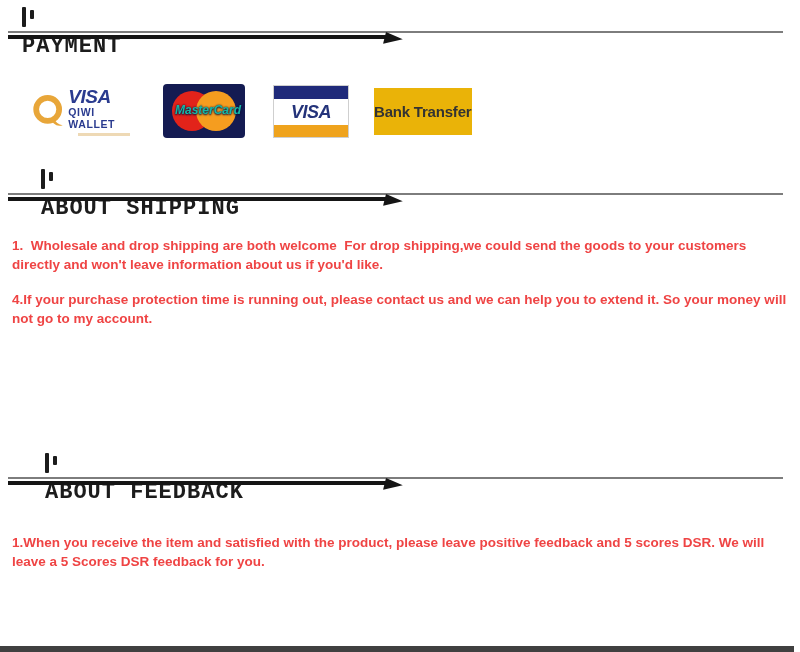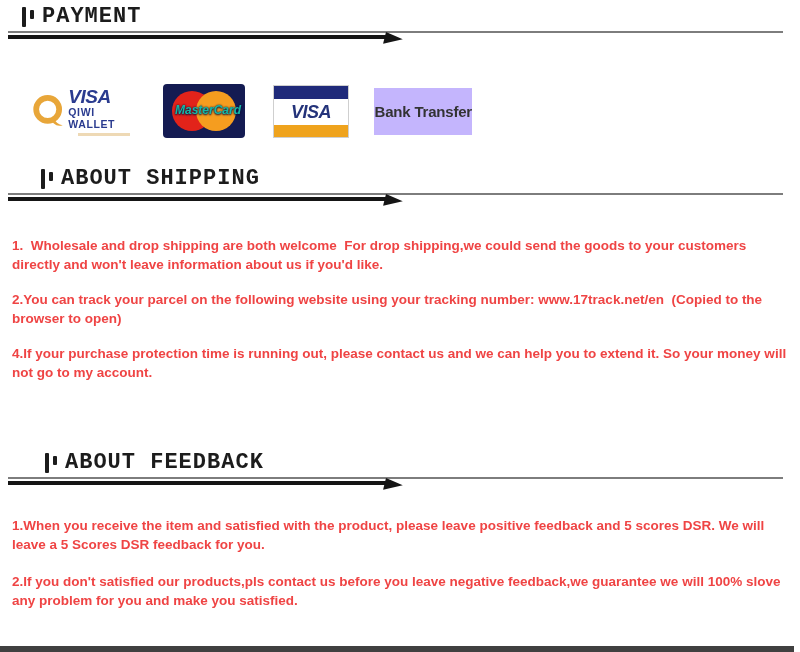--- a/index.html
+++ b/index.html
@@ -2,21 +2,21 @@
 <html><head>
 <meta charset="utf-8">
 <style>
   html,body { margin:0; padding:0; }
   body {
     width:800px; height:652px; background:#ffffff; position:relative;
     font-family:"Liberation Sans", sans-serif; overflow:hidden;
   }
 
   
-  .sec-header { position:absolute; display:flex; align-items:flex-start; gap:8px; }
+  .sec-header { position:absolute; display:flex; align-items:flex-start; gap:8px;flex-direction:column; }
   .hdr-icon { display:flex; gap:4px; padding-top:2px; }
   .hdr-icon .bar { display:block; background:#1c1c1c; width:4px; border-radius:1px; }
   .hdr-icon .bar.tall { height:20px; }
   .hdr-icon .bar.short { height:9px; margin-top:3px; }
   .hdr-title {
     font-family:"Liberation Mono","DejaVu Sans Mono",monospace;
     font-weight:700; font-size:22px; letter-spacing:1px; color:#1c1c1c; line-height:24px;
   }
 
   
@@ -57,29 +57,29 @@
   .visa-text { font-style:italic; font-weight:700; font-size:18px; color:#24337a; letter-spacing:-0.5px; }
   .visa-bottom { height:12px; background:#efa31d; }
 
   .wu { position:relative; width:80px; height:53px; margin-left:13px; margin-top:1px; border-radius:6px;
     background:linear-gradient(135deg,#4a4a4a 0%,#141414 45%,#000000 100%);
     display:flex; flex-direction:column; align-items:center; justify-content:center; }
   .wu-line { font-weight:700; color:#d8b64f; letter-spacing:1px; line-height:10px;
     font-size:9.5px; text-shadow:0 1px 1px #000; }
   .wu-bars { position:absolute; right:8px; top:15px; font-weight:700; font-size:17px; color:#d8b64f; letter-spacing:1px; }
 
-  .bank { width:98px; height:47px; margin-left:10px; margin-top:4px; background:#c4b5fd;
-    display:flex; align-items:center; justify-content:flex-end; }
+  .bank { width:98px; height:47px; margin-left:10px; margin-top:4px; background:#eab308;
+    display:flex; align-items:center; justify-content:flex-start; }
   .bank span { font-weight:700; font-size:15px; color:#333333; letter-spacing:-0.2px; }
 
   
   .textblock { position:absolute; left:12px; width:778px; }
   .para { margin:0 0 16px 0; font-weight:700; font-size:13.5px; line-height:19px;
     color:#ef4444; white-space:pre-wrap; }
-  .fb .para { margin-bottom:18px; }
+  .fb .para { margin-bottom:18px;margin-top:17px; }
 
   .bottom-bar { position:absolute; left:0; top:646px; width:794px; height:6px; background:#404040; }
 
   
   #payment-header  { top:5px;  left:22px; }
   #rule-payment    { top:31px; }
   #shipping-header { top:167px; left:22px;padding-left:19px; }
   #rule-shipping   { top:193px; }
   #shipping-text   { top:236px; }
   #feedback-header { top:451px; left:22px;padding-left:23px; }
@@ -147,36 +147,34 @@
 </div>
 <div class="rule" id="rule-shipping">
   <div class="thin"></div>
   <div class="thick">
     <div class="arrowhead"></div>
   </div>
 </div>
 
 <div class="textblock" id="shipping-text">
   <p class="para">1.  Wholesale and drop shipping are both welcome  For drop shipping,we could send the goods to your customers directly and won't leave information about us if you'd like.</p>
-  <p class="para">2.You can track your parcel on the following website using your tracking number: www.17track.net/en  (Copied to the browser to open)</p>
   <p class="para">4.If your purchase protection time is running out, please contact us and we can help you to extend it. So your money will not go to my account.</p>
 </div>
 
 <div class="sec-header" id="feedback-header">
   <span class="hdr-icon">
     <i class="bar tall"></i>
       <i class="bar short"></i>
   </span>
   <span class="hdr-title">ABOUT FEEDBACK</span>
 </div>
 <div class="rule" id="rule-feedback">
   <div class="thin"></div>
   <div class="thick">
     <div class="arrowhead"></div>
   </div>
 </div>
 
 <div class="textblock fb" id="feedback-text">
   <p class="para">1.When you receive the item and satisfied with the product, please leave positive feedback and 5 scores DSR. We will leave a 5 Scores DSR feedback for you.</p>
-  <p class="para">2.If you don't satisfied our products,pls contact us before you leave negative feedback,we guarantee we will 100% slove any problem for you and make you satisfied.</p>
 </div>
 
 <div class="bottom-bar"></div>
 
 </body></html>

